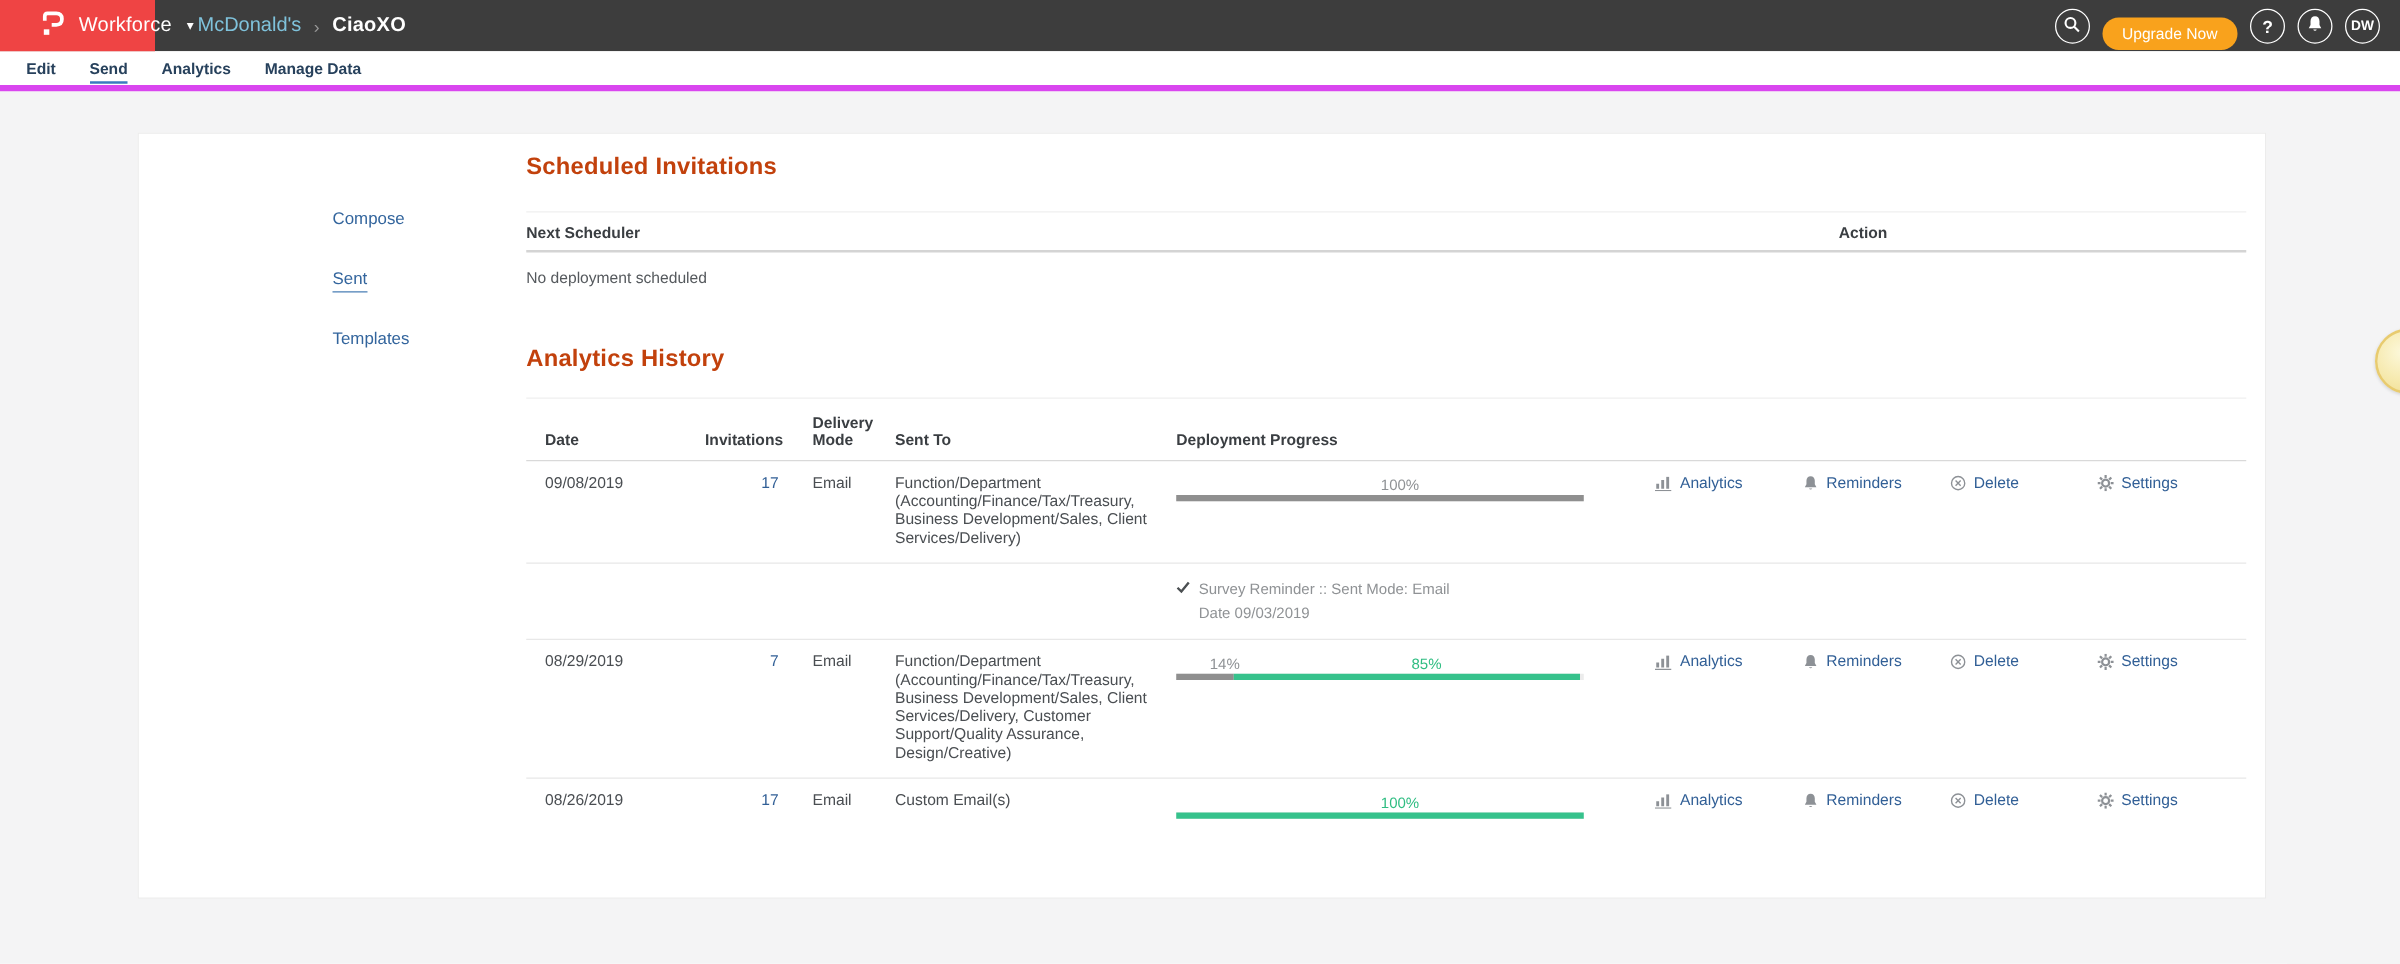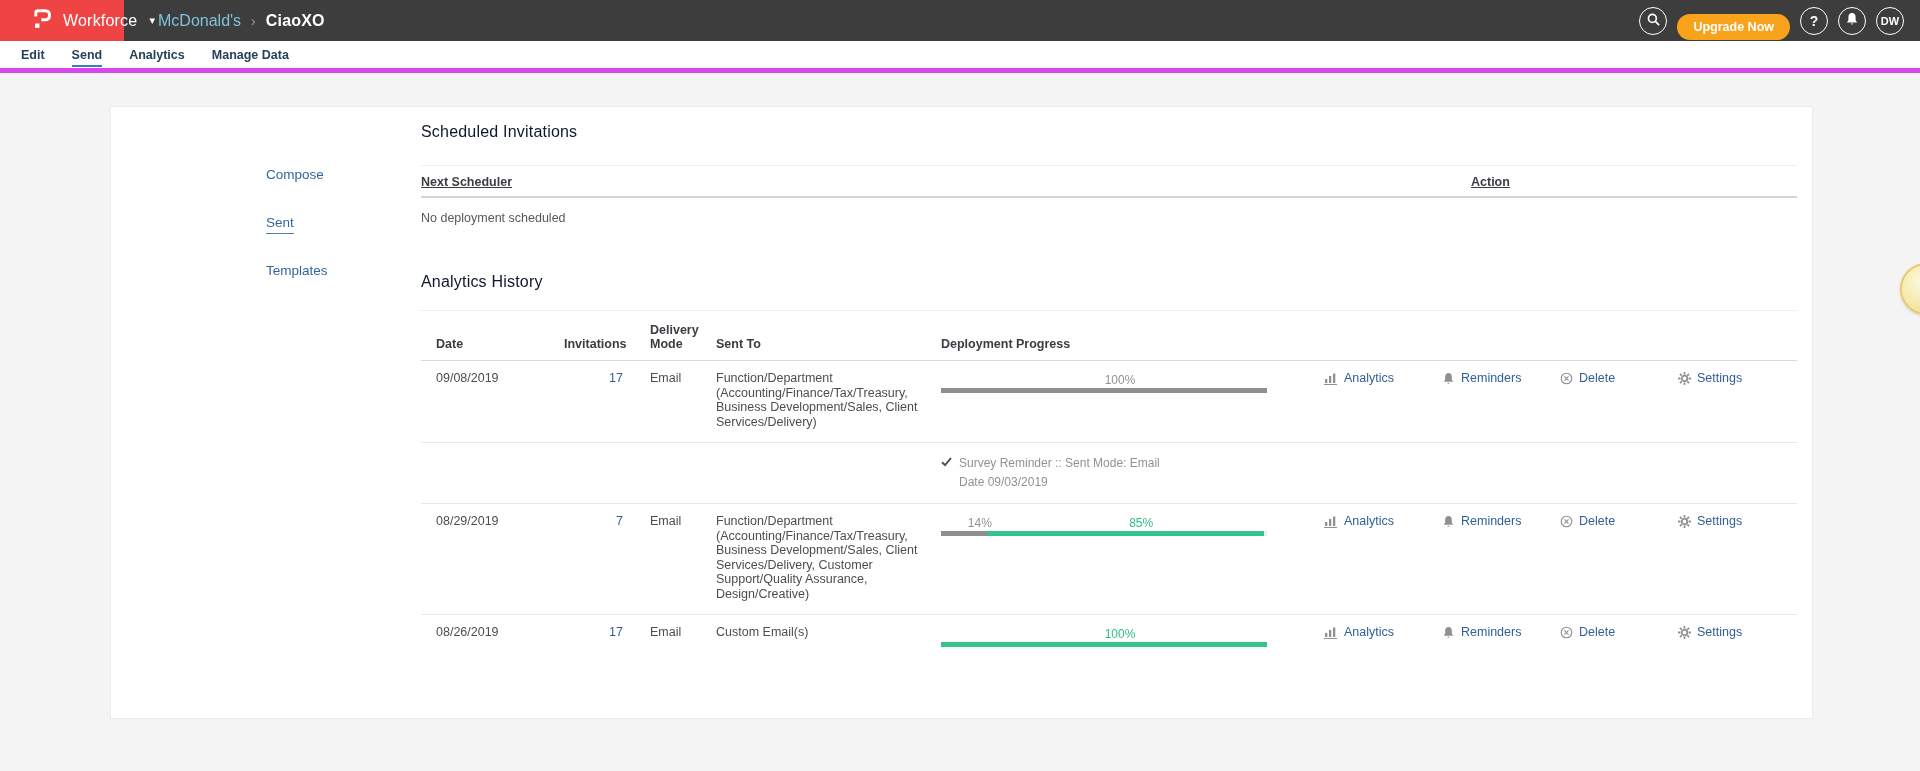--- a/index.html
+++ b/index.html
@@ -23,21 +23,21 @@
   .crumb-sep { color:#9a9a9a; font-size:14px; }
   .crumb-current { color:#ffffff; font-weight:bold; letter-spacing:.2px; }
   .top-actions { margin-left:auto; display:flex; align-items:center; gap:10px; padding-right:16px; }
   .circle-btn {
     width:28px; height:28px; border-radius:50%; border:1.5px solid #fff; background:transparent;
     color:#fff; display:flex; align-items:center; justify-content:center; cursor:pointer;
     font-size:14px; font-weight:bold; flex:0 0 auto;
   }
   .pill-btn {
     height:26px; padding:0 16px; border-radius:13px; border:none; cursor:pointer;
-    background:#f9a21c; color:#fff; font-weight:bold; font-size:12.5px;margin-top:12px;
+    background:#f9a21c; color:#fff; font-weight:normal; font-size:12.5px;margin-top:12px;
   }
 
   
   .subnav {
     height:32px; background:#fff; border-bottom:5px solid #d946ef;
     display:flex; align-items:center; gap:27px; padding-left:21px;
   }
   .tab { font-size:12.5px; font-weight:bold; color:#27415c; text-decoration:none; cursor:pointer;
          padding:5px 0 3px; border-bottom:2px solid transparent; }
   .tab.active { border-bottom-color:#3a7bbf; }
@@ -48,29 +48,29 @@
     margin-left:110px; width:1703px; height:613px; background:#fff;
     border:1px solid #ececec; display:flex;
   }
   .side { width:310px; padding:60px 0 0 155px; flex:0 0 auto; }
   .side-item { display:block; font-size:13.5px; color:#33659d; text-decoration:none;
                cursor:pointer; margin-bottom:29px; width:-moz-fit-content; width:fit-content;
                padding-bottom:3px; border-bottom:1px solid transparent; }
   .side-item.active { border-bottom-color:#4a7fb5; }
 
   .main { flex:1; padding-right:17px; }
-  h2.section { font-size:16px; font-weight:normal; color:#0f172a; letter-spacing:.2px; }
+  h2.section { font-size:19px; font-weight:bold; color:#c2410c; letter-spacing:.2px; }
   #sched-title { margin-top:16px; }
   #hist-title  { margin-top:33px; }
 
   
   .sched-head {
     margin-top:24px; display:grid; grid-template-columns:1050px 1fr;
     border-top:1px solid #efefef; border-bottom:2px solid #d4d4d4;
-    padding:9px 0 7px; font-size:12.5px; font-weight:bold; color:#3a3e42;text-decoration:underline;
+    padding:9px 0 7px; font-size:12.5px; font-weight:bold; color:#3a3e42;
   }
   .sched-empty { padding:13px 0 15px; font-size:12.5px; color:#55595d; }
 
   
   .hist { margin-top:19px; border-top:1px solid #efefef; }
   .hist-head, .hist-row {
     display:grid;
     grid-template-columns:143px 70px 82px 210px 398px 473px;
   }
   .hist-head { border-bottom:1px solid #d9d9d9; padding:8px 0 9px; min-height:50px;

